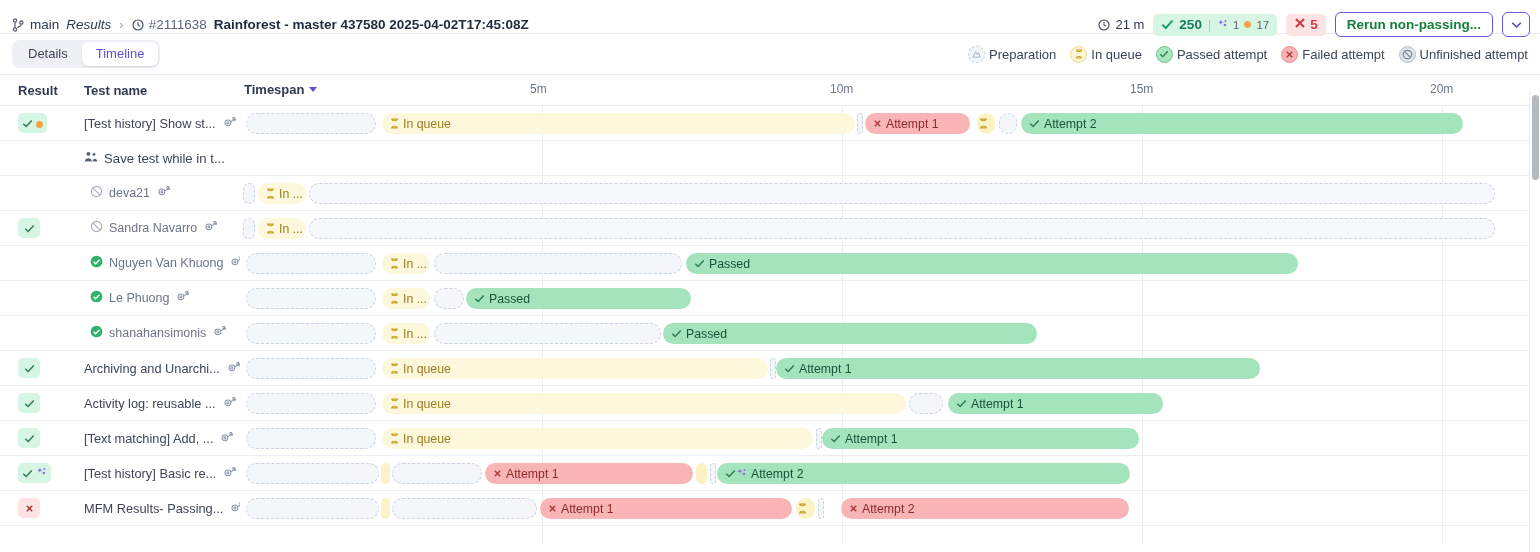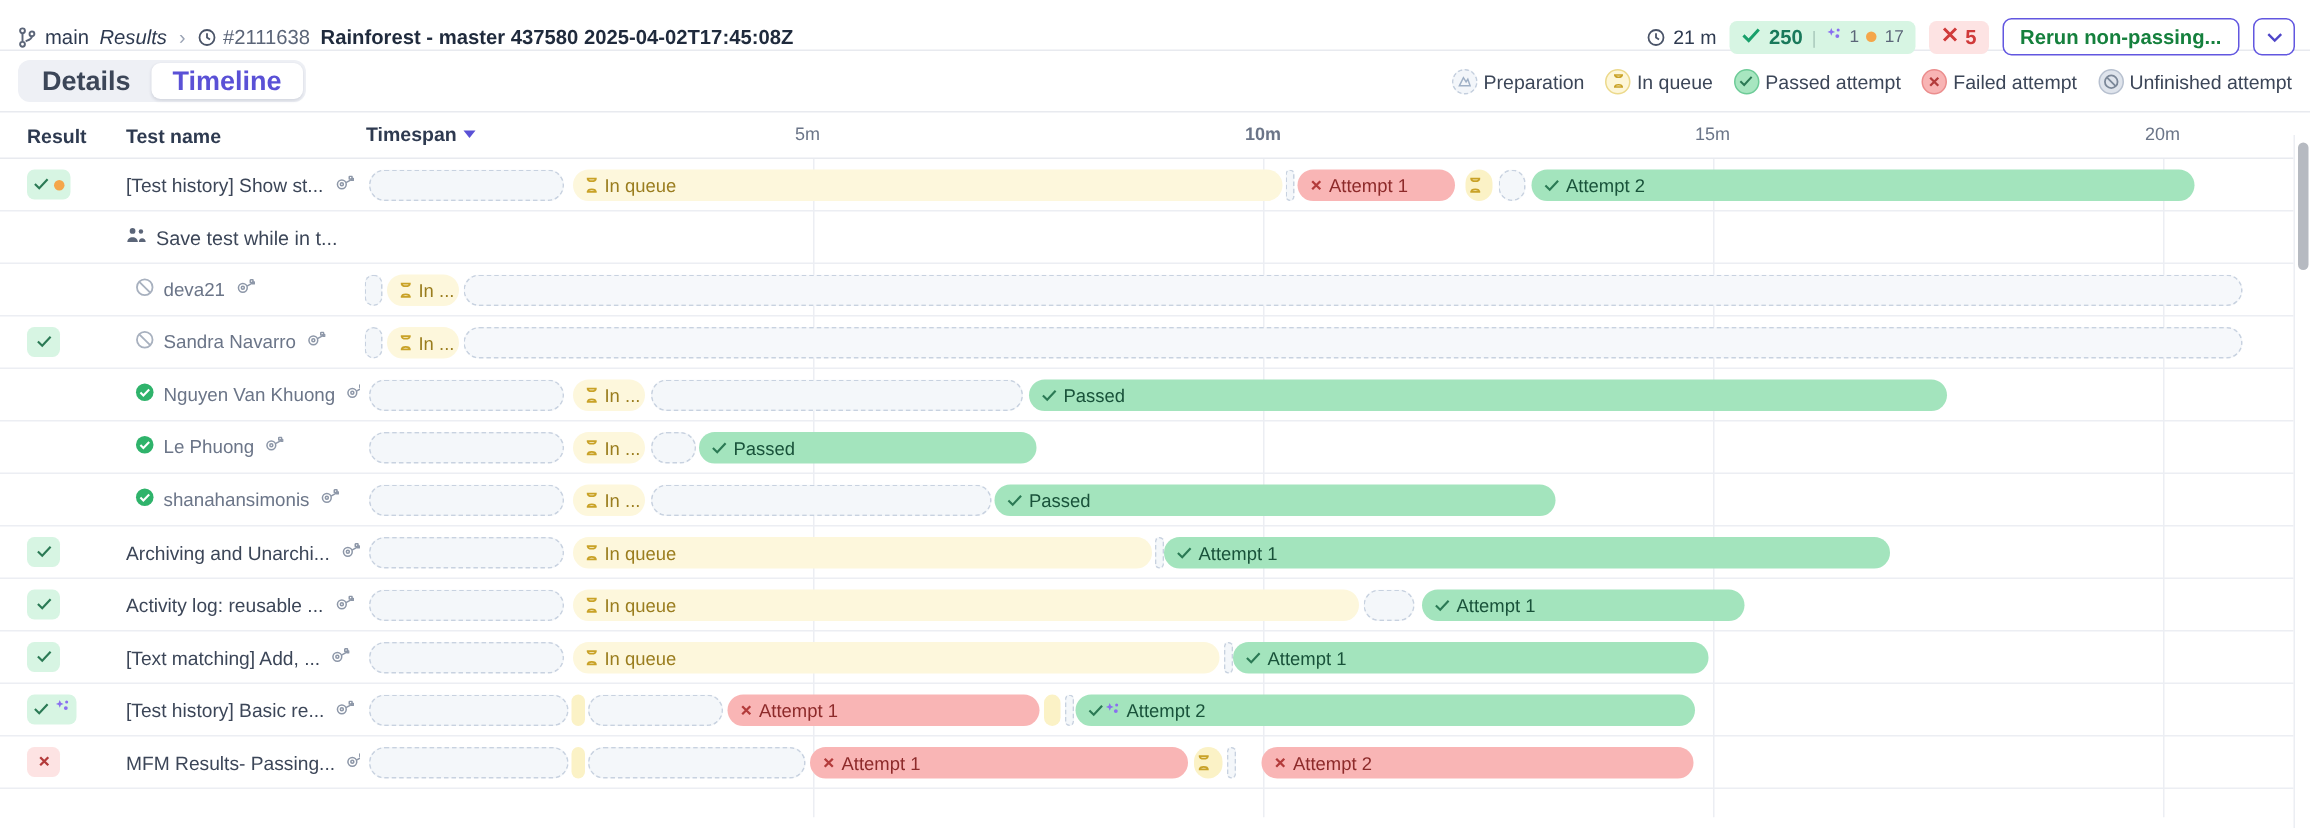--- a/index.html
+++ b/index.html
@@ -65,22 +65,22 @@
 
   
   .tabsrow {
     height:41px; border-bottom:1px solid #e8eaef;
     display:flex; align-items:center; padding:0 12px;
   }
   .tabs {
     display:flex; background:#eef0f5; border-radius:8px; padding:2px; height:28px;
   }
   .tab {
-    padding:0 14px; height:24px; line-height:24px; font-size:18px;
-    border-radius:6px; color:#3c4658; cursor:pointer;font-weight:bold;
+    padding:0 14px; height:24px; line-height:24px; font-size:13px;
+    border-radius:6px; color:#3c4658; cursor:pointer;
   }
   .tab.active { background:#fff; color:#5a51d6; box-shadow:0 1px 2px rgba(30,40,70,.12); }
 
   .legend { margin-left:auto; display:flex; align-items:center; gap:14px; }
   .legend-item { display:flex; align-items:center; gap:4px; font-size:13px; color:#3c4658; }
   .lg-circle {
     width:17px; height:17px; border-radius:50%;
     display:flex; align-items:center; justify-content:center; flex:0 0 auto;
   }
   .lg-prep { background:#f3f6fa; border:1px dashed #c3cedd; }
@@ -287,21 +287,21 @@
 <div class="thead">
   <div class="col-result">Result</div>
   <div class="col-name">Test name</div>
   <div class="col-span">
     <div class="span-label">
       <span>Timespan</span>
       <span class="caret-down"></span>
     </div>
     <div id="ticks">
         <div class="tick" style="left: 290px;">5m</div>
-        <div class="tick" style="left: 590px; font-weight: bold;">10m</div>
+        <div class="tick" style="left: 590px;">10m</div>
         <div class="tick" style="left: 890px;">15m</div>
         <div class="tick" style="left: 1190px;">20m</div>
       </div>
   </div>
 </div>
 
 <div class="gridwrap">
   <div id="vlines">
       <div class="vline" style="left: 542px;"></div>
       <div class="vline" style="left: 842px;"></div>

